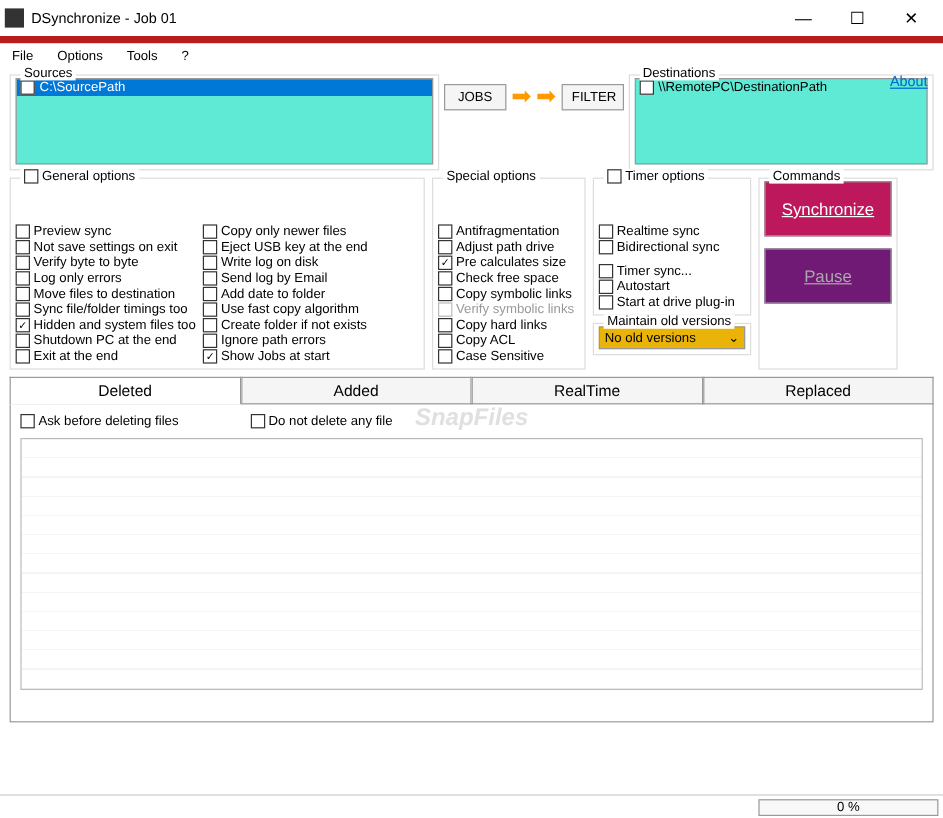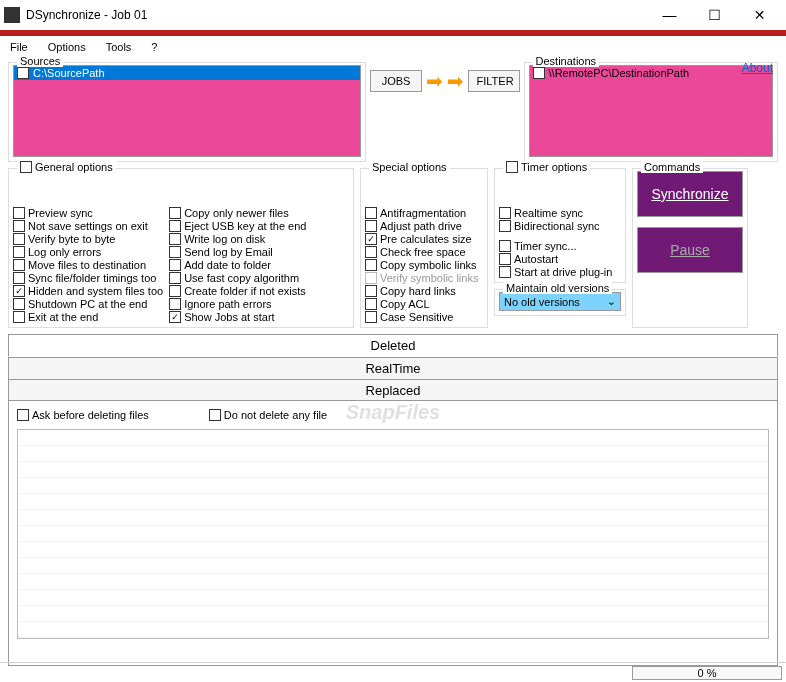--- a/index.html
+++ b/index.html
@@ -9,21 +9,21 @@
 .titlebar-title { flex: 1; font-size: 12px; }
 .titlebar-controls { display: flex; gap: 0; }
 .titlebar-btn { width: 45px; height: 28px; display: flex; align-items: center; justify-content: center; font-size: 14px; cursor: pointer; }
 .menubar { height: 22px; display: flex; align-items: center; padding: 0 6px; gap: 12px; }
 .menubar-item { cursor: pointer; padding: 2px 4px; }
 .content { padding: 4px 8px; position: relative; }
 .row1 { display: flex; gap: 4px; align-items: flex-start; position: relative; }
 .fieldset { border: 1px solid #ddd; padding: 2px 4px 4px 4px; position: relative; }
 .fieldset-legend { position: absolute; top: -8px; left: 8px; background: #fff; padding: 0 3px; font-size: 11px; }
 .sources-box { flex: 0 0 358px; }
-.listbox { border: 1px solid #999; height: 92px; background: #ec4899; overflow: auto; }
+.listbox { border: 1px solid #999; height: 72px; background: #5eead4; overflow: auto; }
 .list-item { display: flex; align-items: center; padding: 1px 3px; }
 .list-item.selected { background: #0078d7; color: #fff; }
 .list-chk { width: 12px; height: 12px; border: 1px solid #333; background: #fff; margin-right: 4px; flex-shrink: 0; }
 .mid-col { flex: 0 0 56px; display: flex; flex-direction: row; align-items: center; gap: 4px; padding-top: 8px; }
 .small-btn { border: 1px solid #999; background: #f5f5f5; padding: 4px 8px; font-size: 11px; cursor: pointer; width: 52px; text-align: center; }
 .arrow { color: #f90; font-size: 20px; line-height: 1; }
 .dest-box { flex: 1; }
 .about-link { position: absolute; top: -2px; right: 4px; color: #0066cc; text-decoration: underline; cursor: pointer; font-size: 12px; }
 .row2 { display: flex; gap: 6px; margin-top: 6px; }
 .general-opts { flex: 0 0 346px; }
@@ -31,26 +31,26 @@
 .opt-col { display: flex; flex-direction: column; gap: 1px; margin-top: 36px; }
 .chk-row { display: flex; align-items: center; gap: 3px; white-space: nowrap; }
 .chk { width: 12px; height: 12px; border: 1px solid #333; background: #fff; display: inline-flex; align-items: center; justify-content: center; font-size: 9px; line-height: 1; cursor: pointer; }
 .chk.checked::after { content: "✓"; }
 .chk-row.disabled { color: #999; }
 .chk-row.disabled .chk { border-color: #bbb; }
 .special-opts { flex: 0 0 128px; }
 .right-col { flex: 0 0 132px; display: flex; flex-direction: column; gap: 6px; }
 .timer-box {}
 .maintain-box {}
-.maintain-select { width: 100%; border: 1px solid #999; padding: 2px 4px; background: #7dd3fc; cursor: pointer; display: flex; justify-content: space-between; align-items: center; }
+.maintain-select { width: 100%; border: 1px solid #999; padding: 2px 4px; background: #eab308; cursor: pointer; display: flex; justify-content: space-between; align-items: center; }
 .commands-box { flex: 0 0 116px; display: flex; flex-direction: column; gap: 10px; }
 .big-btn { border: 1px solid #999; padding: 14px 4px; text-align: center; cursor: pointer; font-size: 14px; }
-.sync-btn { background: #701a75; color: #fff; text-decoration: underline; }
+.sync-btn { background: #be185d; color: #fff; text-decoration: underline; }
 .pause-btn { background: #701a75; color: #aaa; text-decoration: underline; }
-.tabs { display: flex; margin-top: 6px; flex-direction: column; }
+.tabs { display: flex; margin-top: 6px; }
 .tab { flex: 1; text-align: center; padding: 3px 0; border: 1px solid #999; border-bottom: none; background: #f5f5f5; cursor: pointer; font-size: 13px; }
 .tab.active { background: #fff; border-bottom: 1px solid #fff; position: relative; z-index: 2; }
 .tab-panel { border: 1px solid #999; padding: 8px; height: 266px; margin-top: -1px; position: relative; }
 .tab-options { display: flex; gap: 60px; margin-bottom: 8px; }
 .log-area { border: 1px solid #bbb; height: 210px; background: #fff; background-image: repeating-linear-gradient(#fff, #fff 15px, #f4f4f4 15px, #f4f4f4 16px); position: relative; }
 .watermark { position: absolute; left: 50%; top: 0; transform: translateX(-50%); color: #e0e0e0; font-size: 20px; font-weight: bold; font-style: italic; pointer-events: none; }
 .statusbar { position: absolute; bottom: 0; left: 0; right: 0; height: 20px; border-top: 1px solid #ccc; display: flex; align-items: center; justify-content: flex-end; padding: 0 4px; }
 .progress-box { border: 1px solid #999; width: 150px; height: 14px; display: flex; align-items: center; justify-content: center; font-size: 10px; background: #f8f8f8; }
 .legend-chk { display: flex; align-items: center; gap: 3px; }
 </style>
@@ -272,20 +272,21 @@
 
     <div class="fieldset commands-box">
       <span class="fieldset-legend">Commands</span>
       <div class="big-btn sync-btn">Synchronize</div>
       <div class="big-btn pause-btn">Pause</div>
     </div>
   </div>
 
   <div class="tabs">
     <div class="tab active">Deleted</div>
+    <div class="tab">Added</div>
     <div class="tab">RealTime</div>
     <div class="tab">Replaced</div>
   </div>
   <div class="tab-panel">
     <div class="watermark">SnapFiles</div>
     <div class="tab-options">
       <div class="chk-row">
         <span class="chk"></span>
         <span>Ask before deleting files</span>
       </div>

